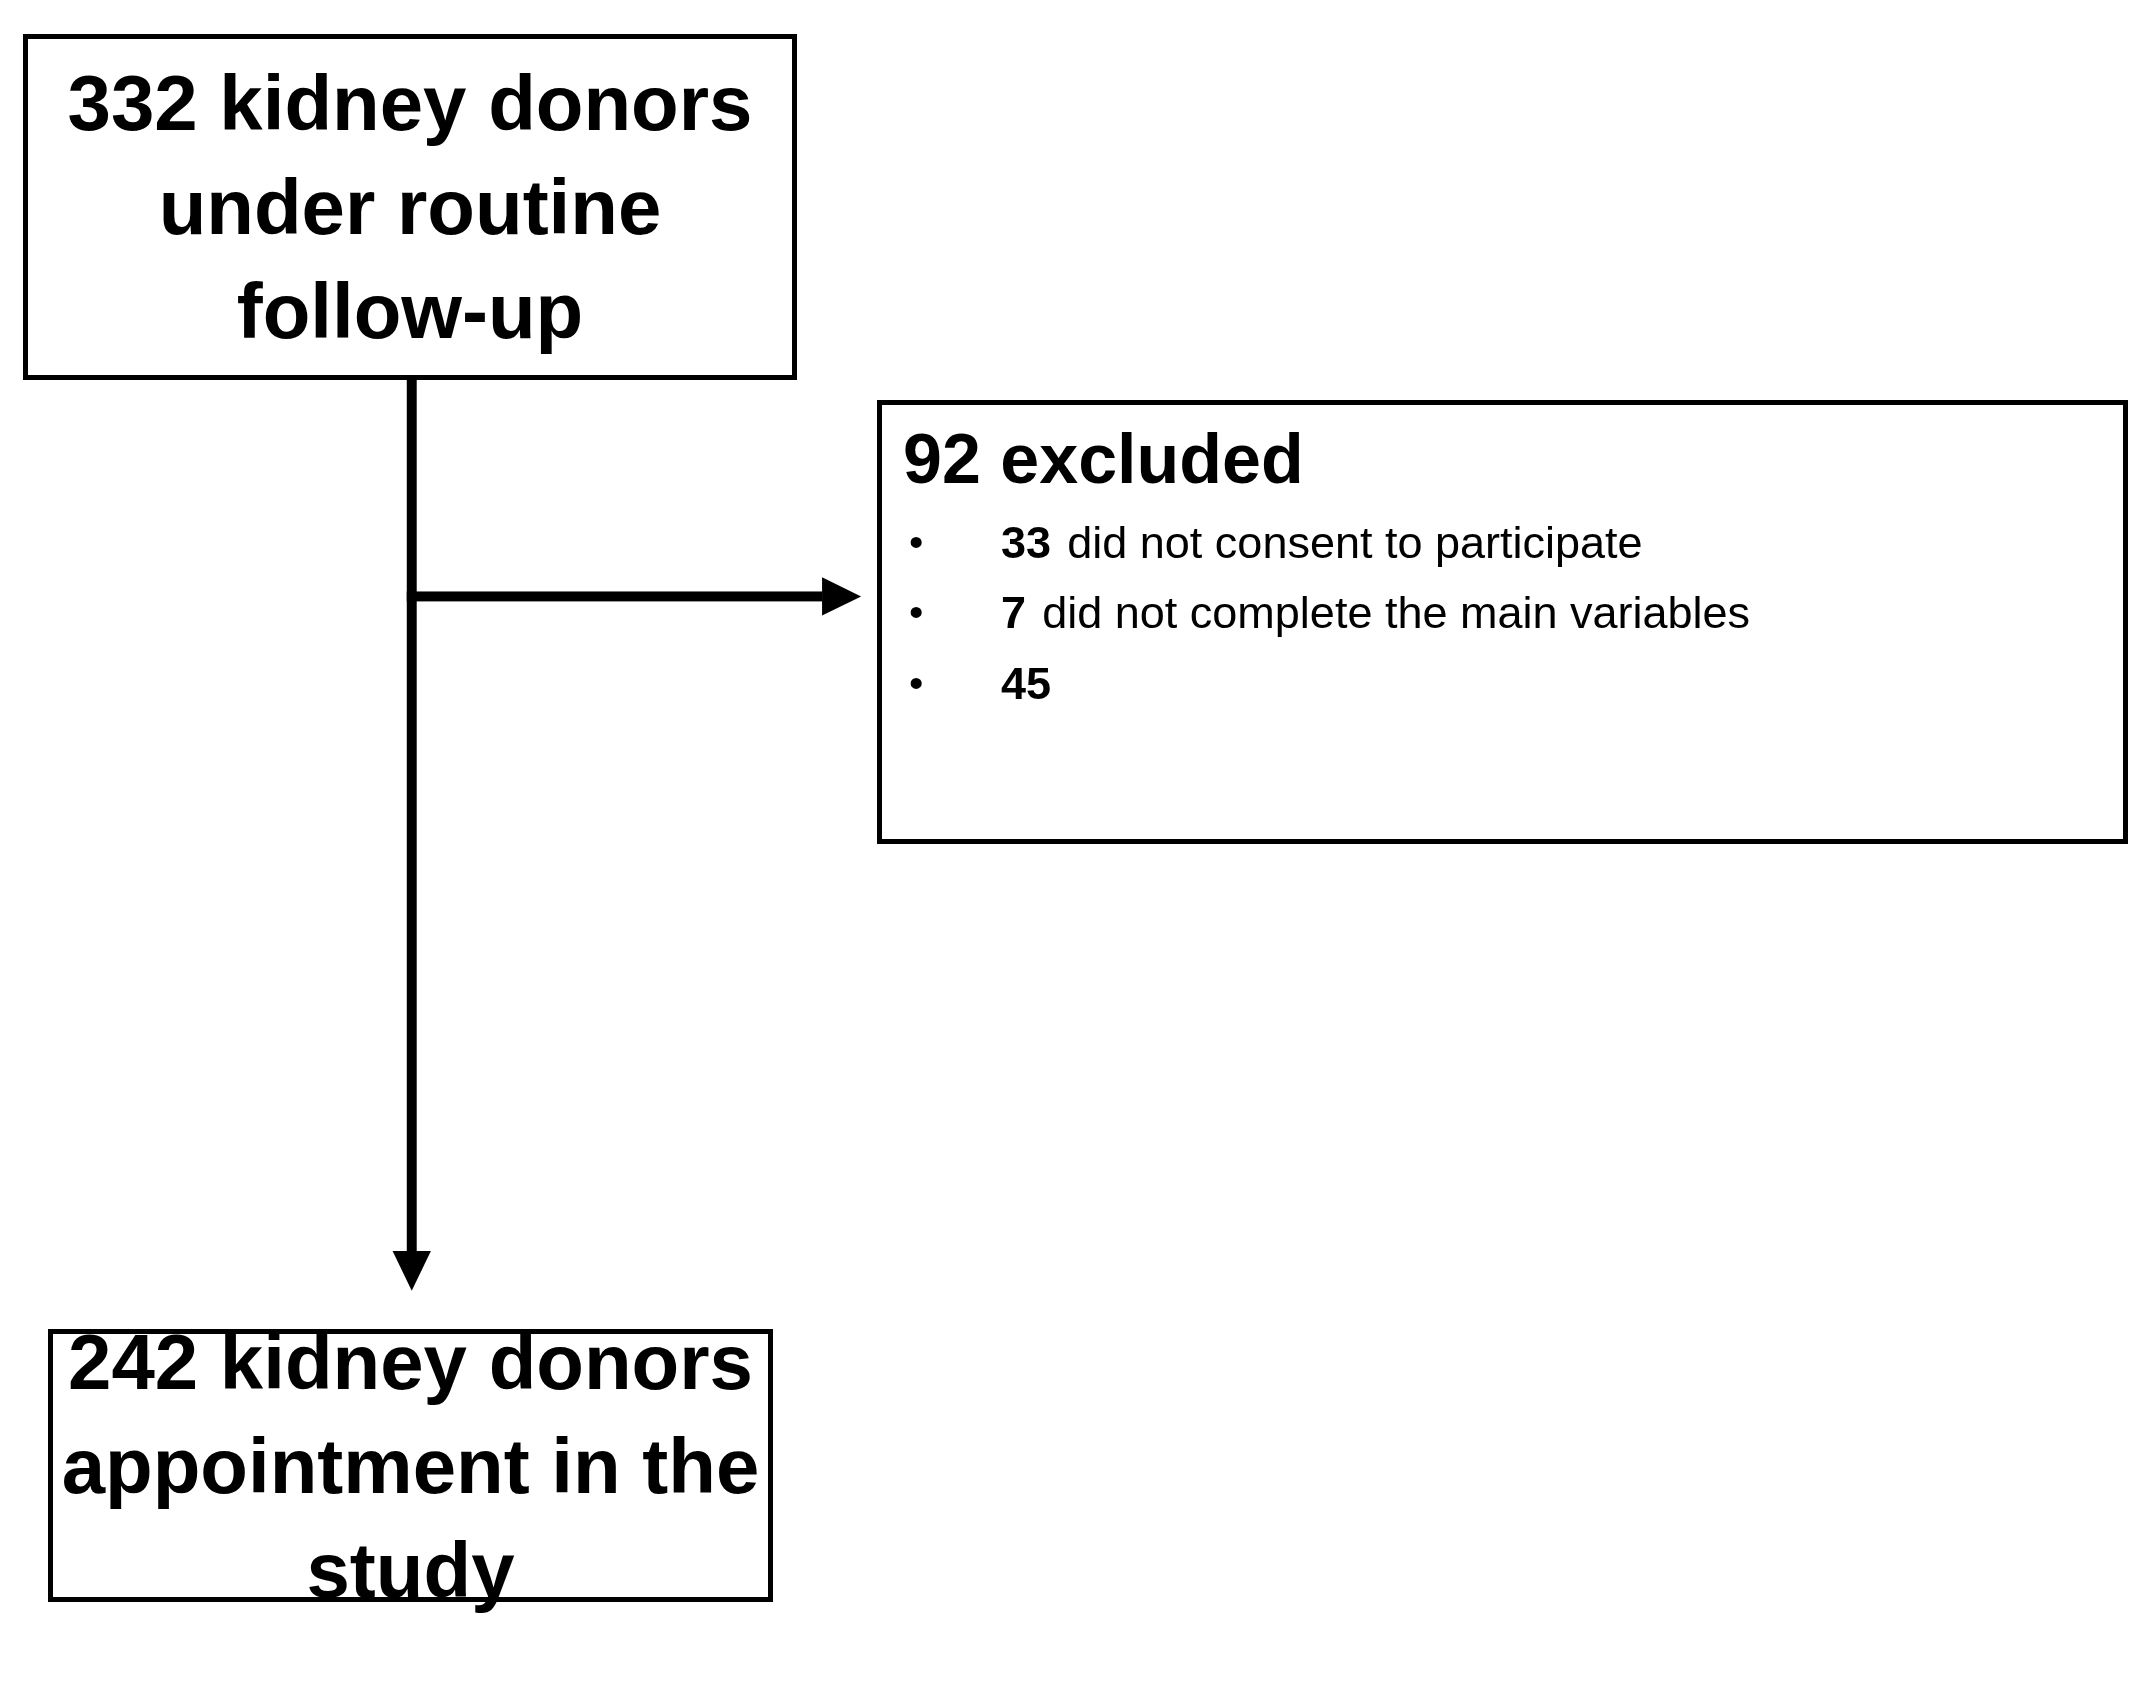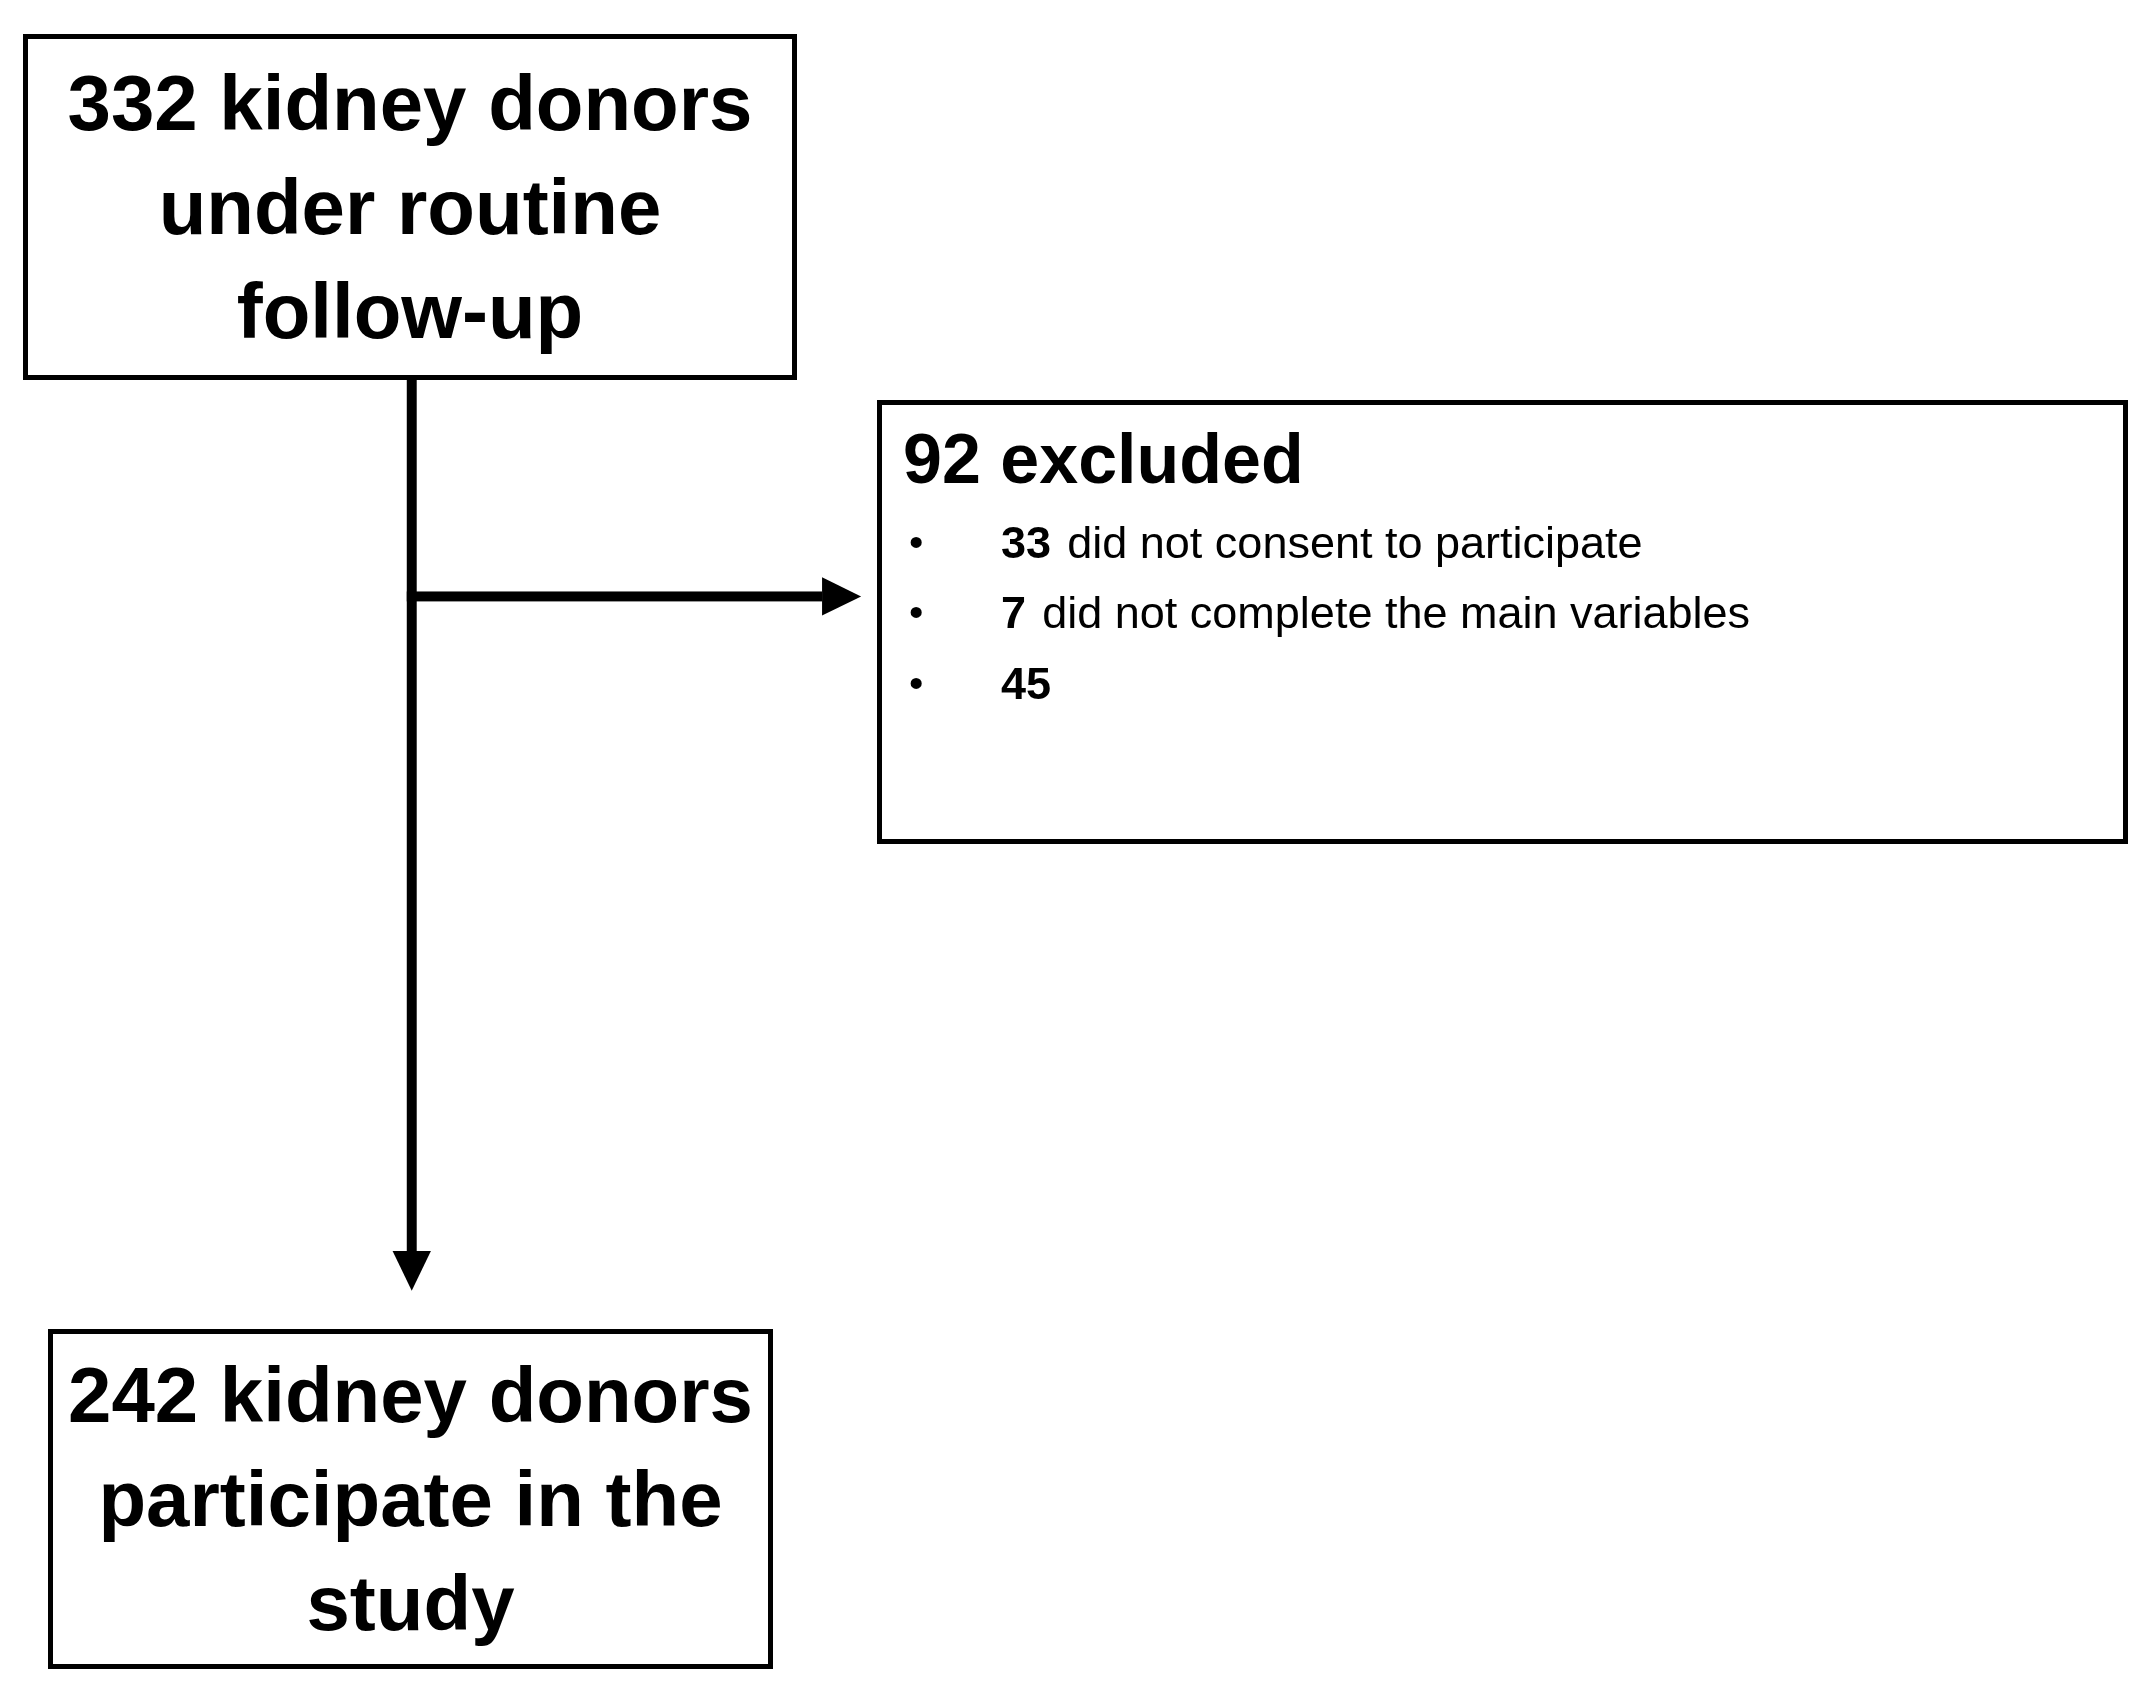--- a/index.html
+++ b/index.html
@@ -43,21 +43,21 @@
   .box-top .line, .box-bottom .line {
     display: block;
     font-size: 78px;
     font-weight: 700;
     line-height: 104px;
     white-space: nowrap;
   }
   
   .box-bottom {
     left: 48px; top: 1329px;
-    width: 725px; height: 340px;
+    width: 725px; height: 273px;
     display: flex;
     flex-direction: column;
     align-items: center;
     justify-content: center;
     text-align: center;
   }
   
   .box-excluded {
     left: 877px; top: 400px;
     width: 1251px; height: 444px;
@@ -143,18 +143,18 @@
     </div>
 
     <div class="excluded-item item-2">
       <span class="bullet">•</span>
       <span class="count">45</span>
     </div>
   </div>
 
   <div class="flowbox box-bottom">
     <span class="line">242 kidney donors</span>
-    <span class="line">participate in the</span>
+    <span class="line">appointment in the</span>
     <span class="line">study</span>
   </div>
 
 </div>
 
 
 </body></html>

